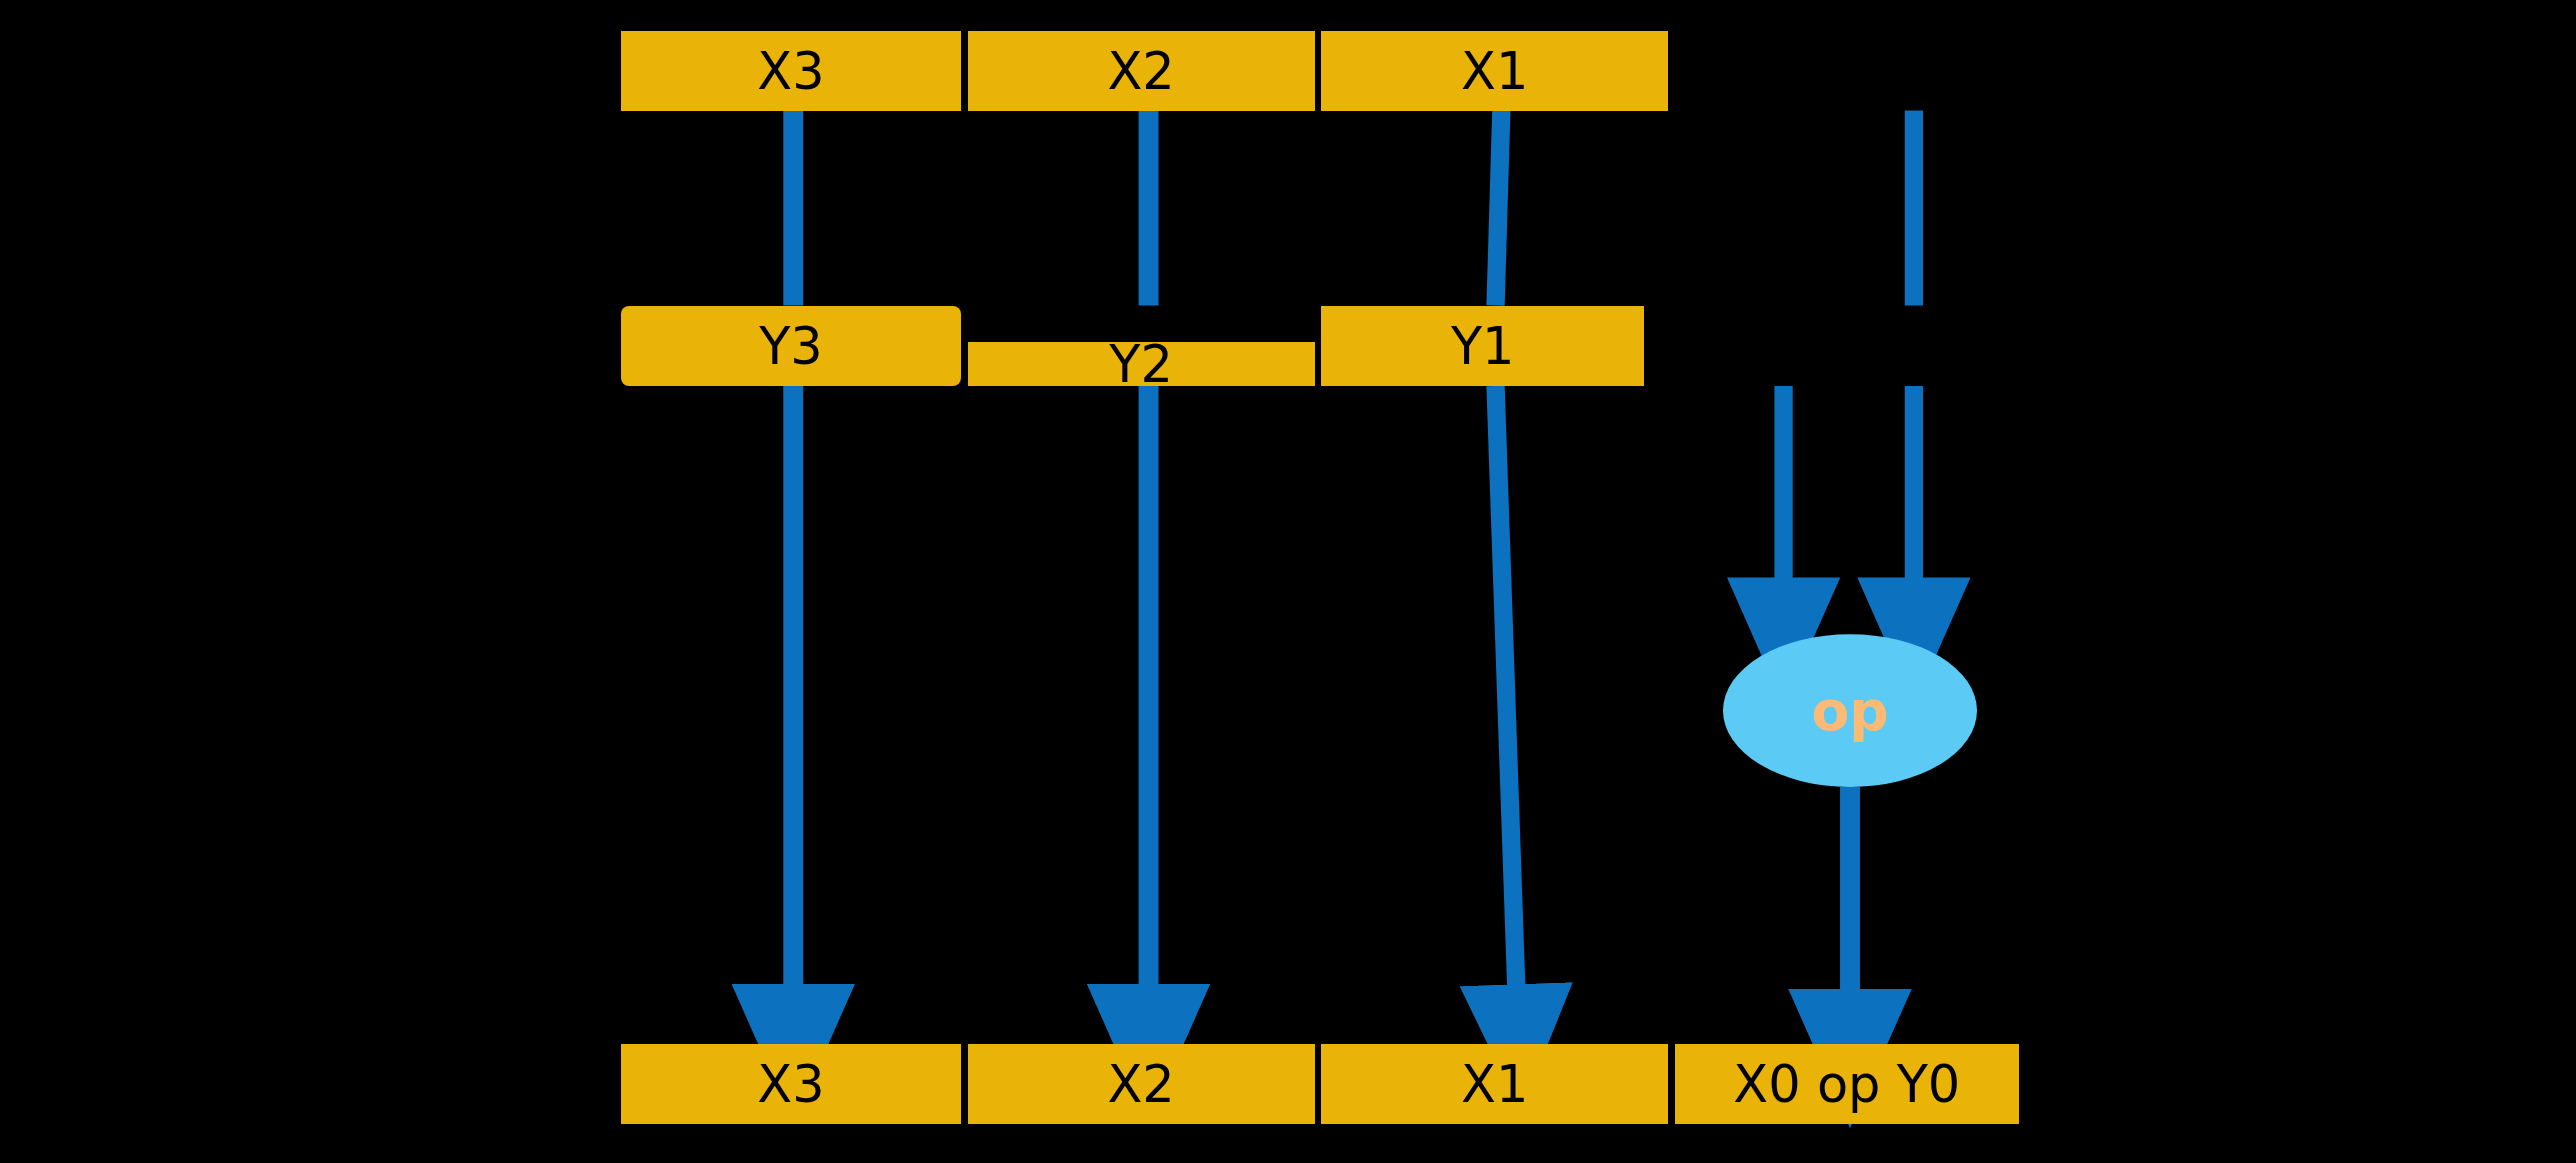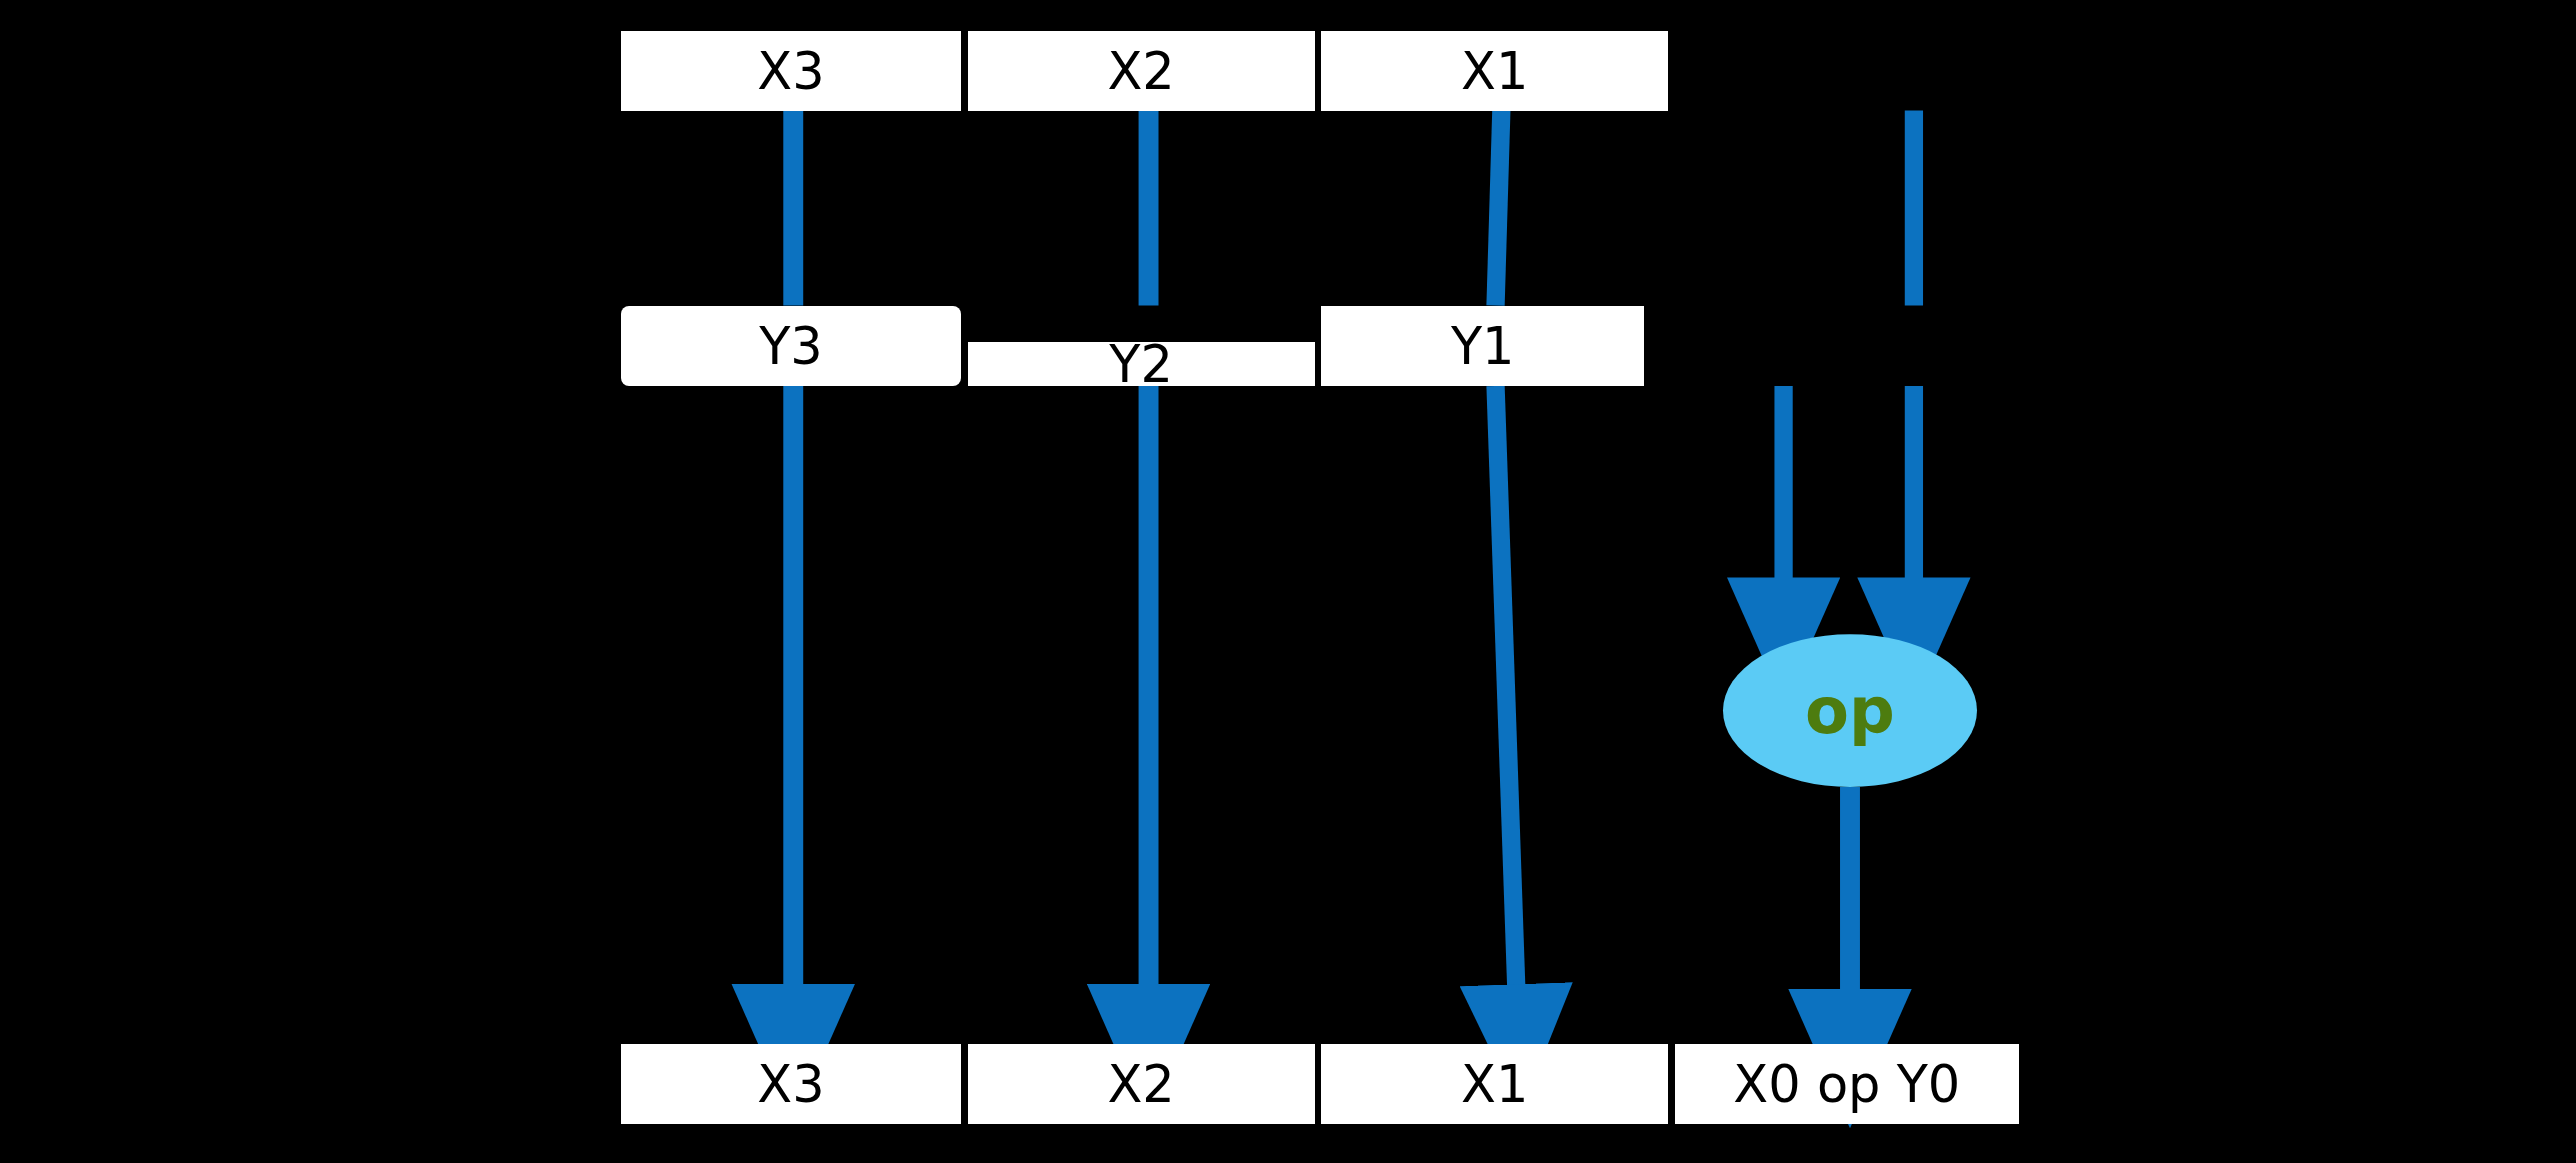--- a/index.html
+++ b/index.html
@@ -25,43 +25,43 @@
     top: 0;
     width: 2576px;
     height: 1163px;
   }
   .row {
     position: absolute;
     display: flex;
     height: 80px;
   }
   .cell {
-    background: #ffffff;
+    background: #eab308;
     color: #000000;
     display: flex;
     align-items: center;
     justify-content: center;
     font-size: 51px;
     font-family: "DejaVu Sans", sans-serif;
     line-height: 1;
     letter-spacing: 0px;
     box-sizing: border-box;
   }
   .cell-gap {
     width: 6.6px;
     background: #000000;
   }
   .op-label {
     position: absolute;
     display: flex;
     align-items: center;
     justify-content: center;
-    font-size: 64px;
+    font-size: 55px;
     font-weight: bold;
-    color: #4d7c0f;
+    color: #fdba74;
     font-family: "DejaVu Sans", sans-serif;
     pointer-events: none;
   }
 </style>
 </head>
 <body>
 
 <div id="stage">
 
   <svg class="svg-layer" viewBox="0 0 3102 1401">

